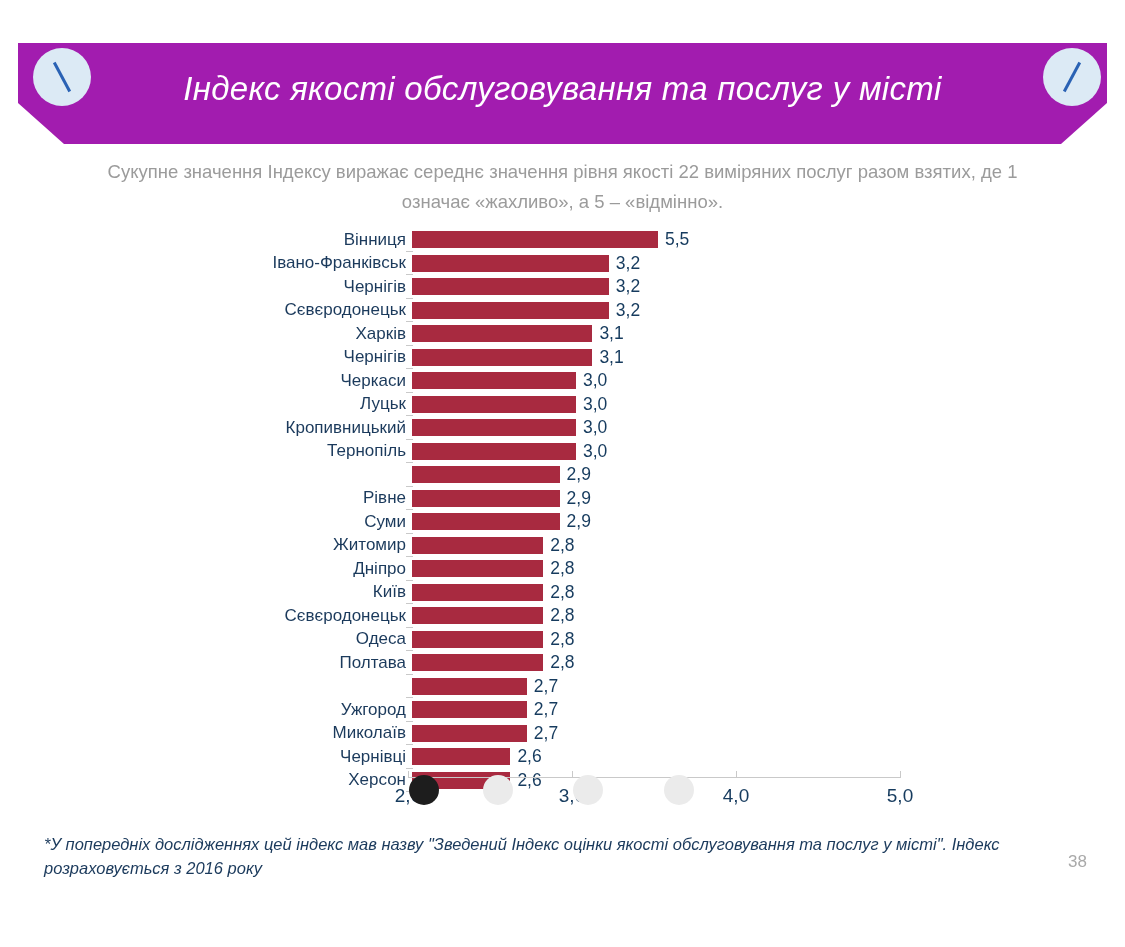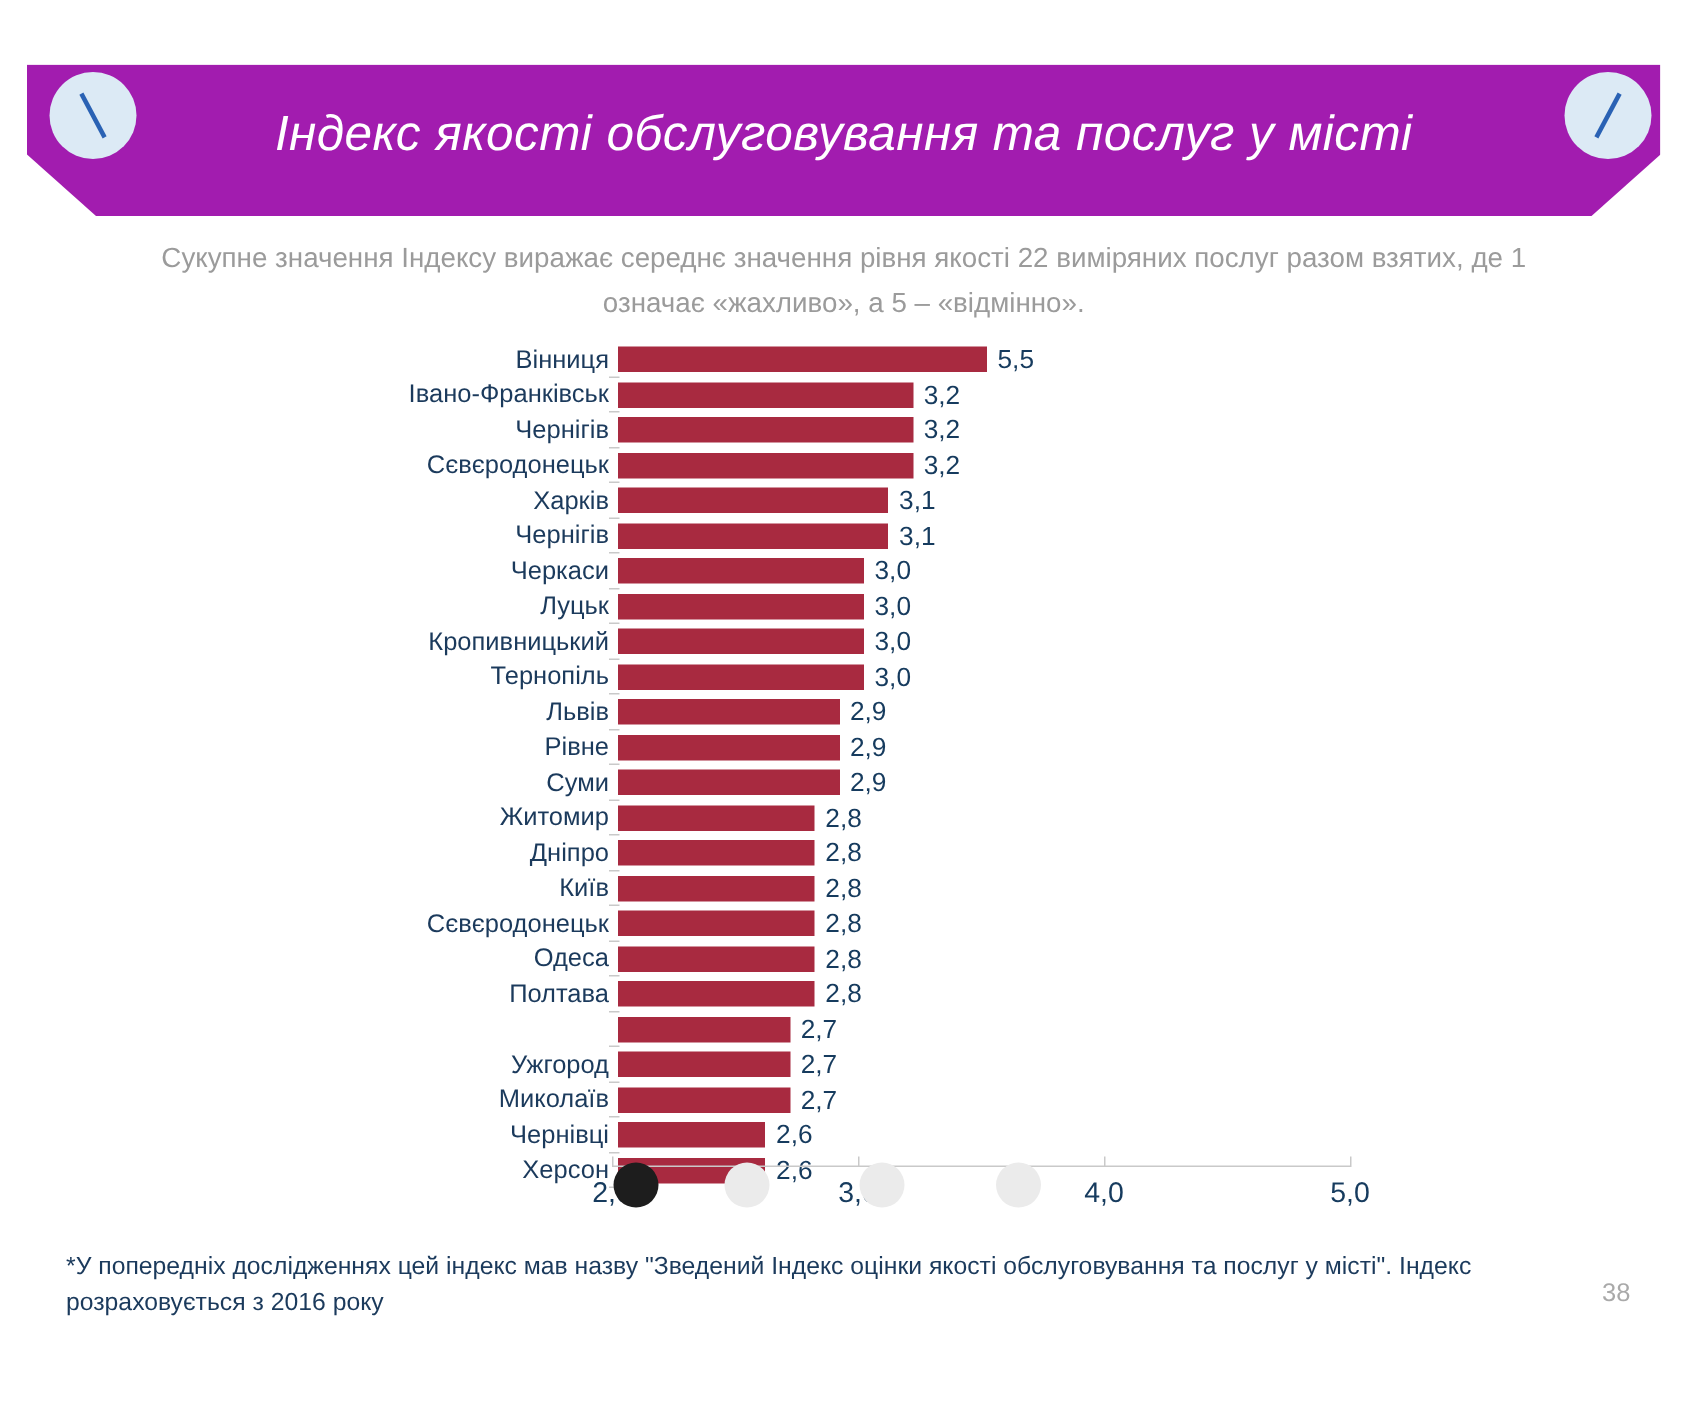--- a/index.html
+++ b/index.html
@@ -176,20 +176,21 @@
   }
 
   
   .footnote {
     position: absolute;
     left: 44px;
     top: 832px;
     width: 965px;
     color: #1b3a5c;
     font-size: 16.5px;
+    font-style: italic;
     line-height: 24px;
   }
   .page-num {
     position: absolute;
     left: 1068px;
     top: 852px;
     color: #a9a9a9;
     font-size: 17px;
   }
 </style>
@@ -266,21 +267,20 @@
         <div class="bar" style="width: 164px; background: rgb(168, 42, 64);"></div>
         <div class="val-label" style="left: 579px;">3,0</div>
       </div>
       <div class="row">
         <div class="cat-label">Тернопіль</div>
         <div class="tick-stub"></div>
         <div class="bar" style="width: 164px; background: rgb(168, 42, 64);"></div>
         <div class="val-label" style="left: 579px;">3,0</div>
       </div>
       <div class="row">
-        <div class="cat-label">Львів</div>
         <div class="tick-stub"></div>
         <div class="bar" style="width: 147.6px; background: rgb(168, 42, 64);"></div>
         <div class="val-label" style="left: 562.6px;">2,9</div>
       </div>
       <div class="row">
         <div class="cat-label">Рівне</div>
         <div class="tick-stub"></div>
         <div class="bar" style="width: 147.6px; background: rgb(168, 42, 64);"></div>
         <div class="val-label" style="left: 562.6px;">2,9</div>
       </div>

